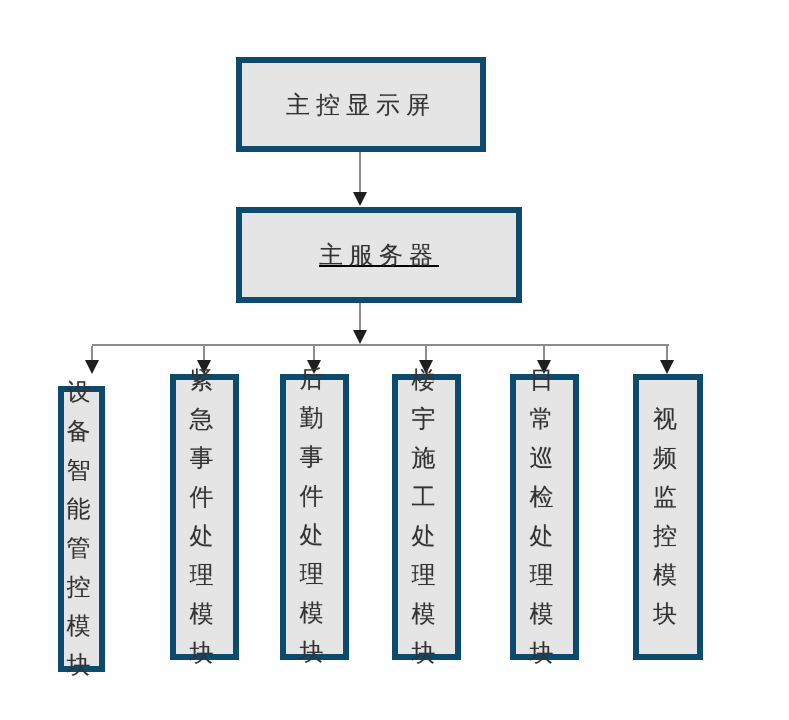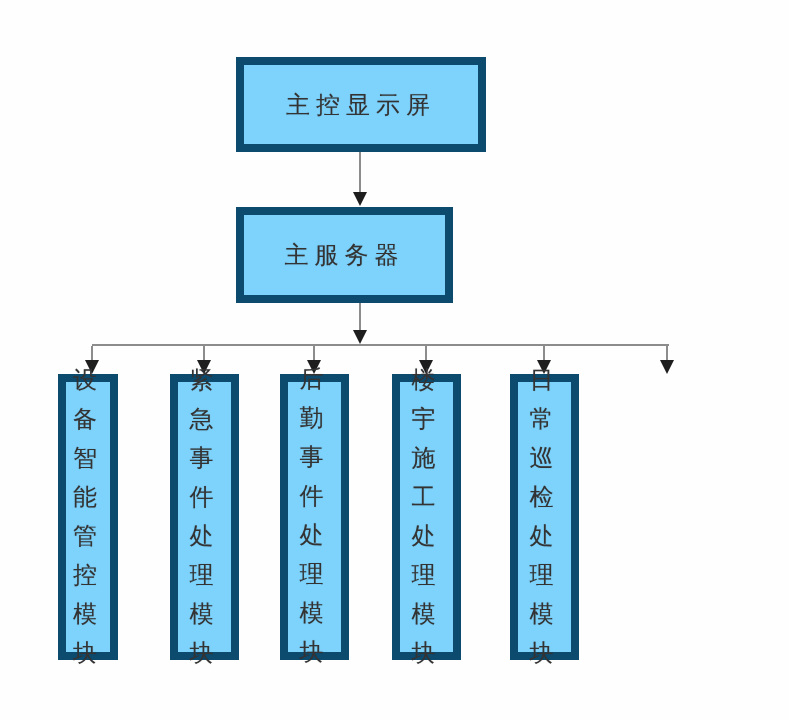--- a/index.html
+++ b/index.html
@@ -11,22 +11,22 @@
     position: relative;
     width: 789px;
     height: 720px;
     background: #fefefe;
     font-family: "Liberation Serif", "DejaVu Serif", serif;
     overflow: hidden;
   }
   .node {
     position: absolute;
     box-sizing: border-box;
-    border: 8px solid #0c4a6e;
-    background: #7dd3fc;
+    border: 6px solid #0c4a6e;
+    background: #e5e5e5;
     display: flex;
     align-items: center;
     justify-content: center;
   }
   .node .label {
     margin: 0;
     color: #333333;
     text-shadow: 0 0 1px rgba(60,60,60,0.35);
   }
   .node.top-node .label {
@@ -65,21 +65,21 @@
 
 <div id="canvas">
 
   <div class="node top-node" style="left:236px; top:57px; width:250px; height:95px;">
     <p class="label">主控显示屏</p>
   </div>
 
   <div class="vline" style="left:359px; top:152px; height:42px;"></div>
   <div class="arrow-down" style="left:353px; top:192px;"></div>
 
-  <div class="node top-node" style="left:236px; top:207px; width:217px; height:96px;">
+  <div class="node top-node" style="left:236px; top:207px; width:286px; height:96px;text-decoration:underline;">
     <p class="label">主服务器</p>
   </div>
 
   <div class="vline" style="left:359px; top:303px; height:28px;"></div>
   <div class="arrow-down" style="left:353px; top:330px;"></div>
 
   <div class="hline" style="left:92px; top:344px; width:577px;"></div>
 
   <div class="vline" style="left:91px;  top:346px; height:14px;"></div>
   <div class="arrow-down" style="left:85px;  top:360px;"></div>
@@ -92,34 +92,37 @@
 
   <div class="vline" style="left:425px; top:346px; height:14px;"></div>
   <div class="arrow-down" style="left:419px; top:360px;"></div>
 
   <div class="vline" style="left:543px; top:346px; height:14px;"></div>
   <div class="arrow-down" style="left:537px; top:360px;"></div>
 
   <div class="vline" style="left:666px; top:346px; height:14px;"></div>
   <div class="arrow-down" style="left:660px; top:360px;"></div>
 
-  <div class="node module-node" style="left:58px;  top:374px; width:60px; height:286px;">
+  <div class="node module-node" style="left:58px;  top:386px; width:47px; height:286px;">
     <p class="label">设备智能管控模块</p>
   </div>
 
   <div class="node module-node" style="left:170px; top:374px; width:69px; height:286px;font-family:Liberation Serif, serif;">
     <p class="label">紧急事件处理模块</p>
   </div>
 
   <div class="node module-node" style="left:280px; top:374px; width:69px; height:286px;font-family:Liberation Mono, monospace;">
     <p class="label">后勤事件处理模块</p>
   </div>
 
   <div class="node module-node" style="left:510px; top:374px; width:69px; height:286px;">
     <p class="label">日常巡检处理模块</p>
   </div>
 
   <div class="node module-node" style="left:392px; top:374px; width:69px; height:286px;">
     <p class="label">楼宇施工处理模块</p>
   </div>
 
+  <div class="node module-node" style="left:633px; top:374px; width:70px; height:286px;">
+    <p class="label">视频监控模块</p>
+  </div>
 
 </div>
 
 </body></html>

